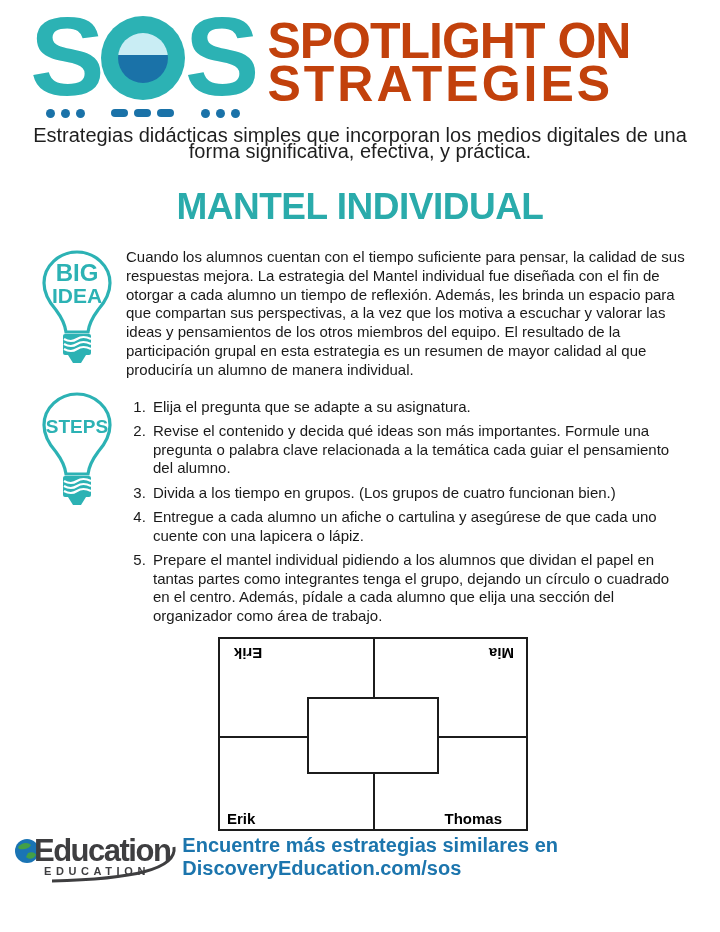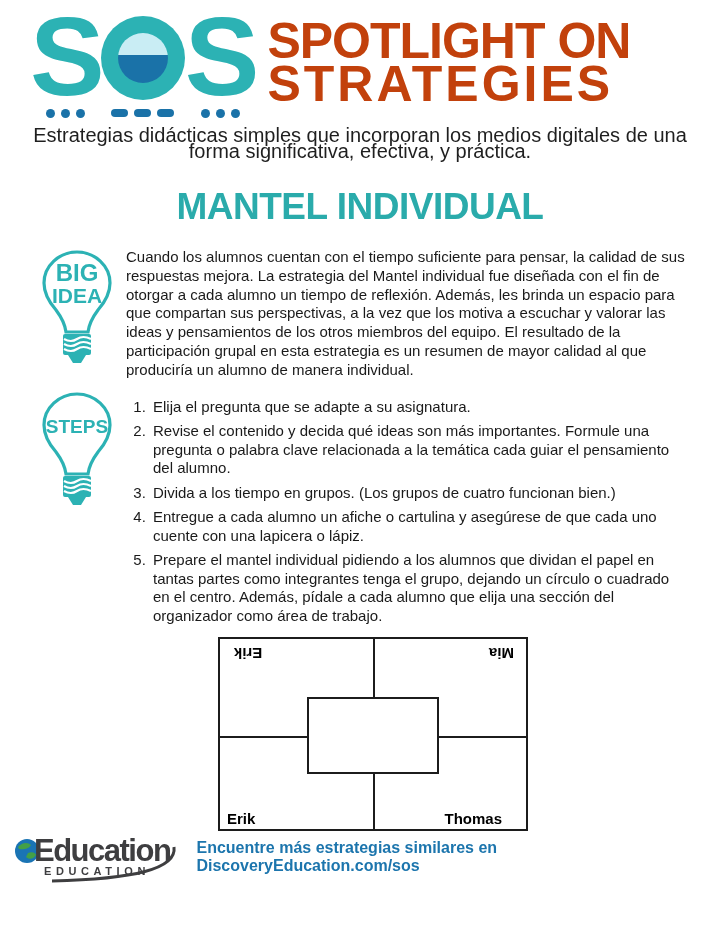--- a/index.html
+++ b/index.html
@@ -51,21 +51,21 @@
   .placemat .name.kiara { left:7px; bottom:2px; }
   .placemat .name.thomas { right:24px; bottom:2px; }
 
   
   .footer { display:flex; align-items:center; margin-top:2px; padding-left:14px; }
   .d-logo { position:relative; width:172px; height:54px; }
   .d-row { display:flex; align-items:center; }
   .d-name { font-size:31px; font-weight:bold; color:#3E3E40; letter-spacing:-1.5px; margin-left:-6px; }
   .d-sub { font-size:11px; font-weight:bold; letter-spacing:4.6px; color:#3E3E40; margin:-4px 0 0 30px; }
   .d-swoosh { position:absolute; left:8px; top:8px; pointer-events:none; }
-  .f-msg { margin-left:12px; font-size:16px; font-weight:bold; color:#1C75AD; padding-bottom:6px; }
+  .f-msg { margin-left:12px; font-size:20px; font-weight:bold; color:#1C75AD; padding-bottom:6px; }
 </style>
 </head>
 <body>
 
 <div class="page">
 
   <div class="header">
     <div class="logo-row">
       <div class="sos-logo">
         <div class="sos-col">

